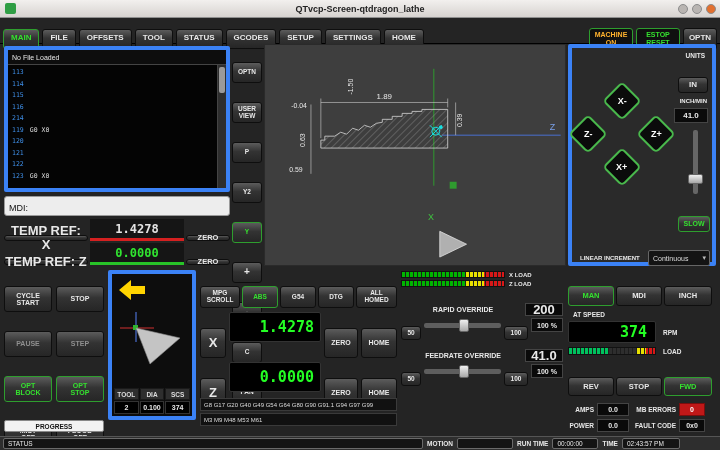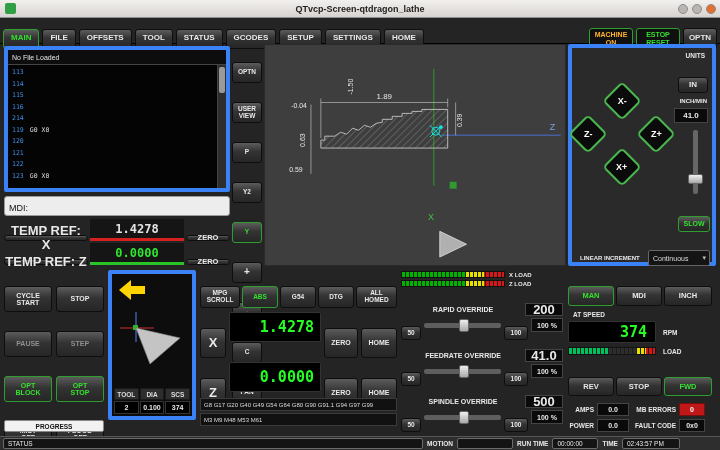--- a/index.html
+++ b/index.html
@@ -440,34 +440,20 @@
       <div class="ovr-slider-row">
         <button class="btn mini-btn min-btn">50</button>
         <div class="hslider">
             <div class="handle"></div>
           </div>
         <button class="btn mini-btn max-btn">100</button>
         <div class="blackbox pct-box">100 %</div>
       </div>
     </div>
 
-    <div class="ovr-group">
-      <div class="ovr-head">
-        <span class="ovr-title">SPINDLE OVERRIDE</span>
-        <div class="blackbox ovr-val">500</div>
-      </div>
-      <div class="ovr-slider-row">
-        <button class="btn mini-btn min-btn">50</button>
-        <div class="hslider">
-            <div class="handle"></div>
-          </div>
-        <button class="btn mini-btn max-btn">100</button>
-        <div class="blackbox pct-box">100 %</div>
-      </div>
-    </div>
   </div>
 
   <div id="spindle-panel">
     <div class="sp-row">
       <button class="btn mode-btn act">MAN</button>
       <button class="btn mode-btn">MDI</button>
       <button class="btn mode-btn" style="width:48px;">INCH</button>
     </div>
     <div class="sp-row" style="margin-top:5px;">
       <span class="sp-lab">AT SPEED</span>

